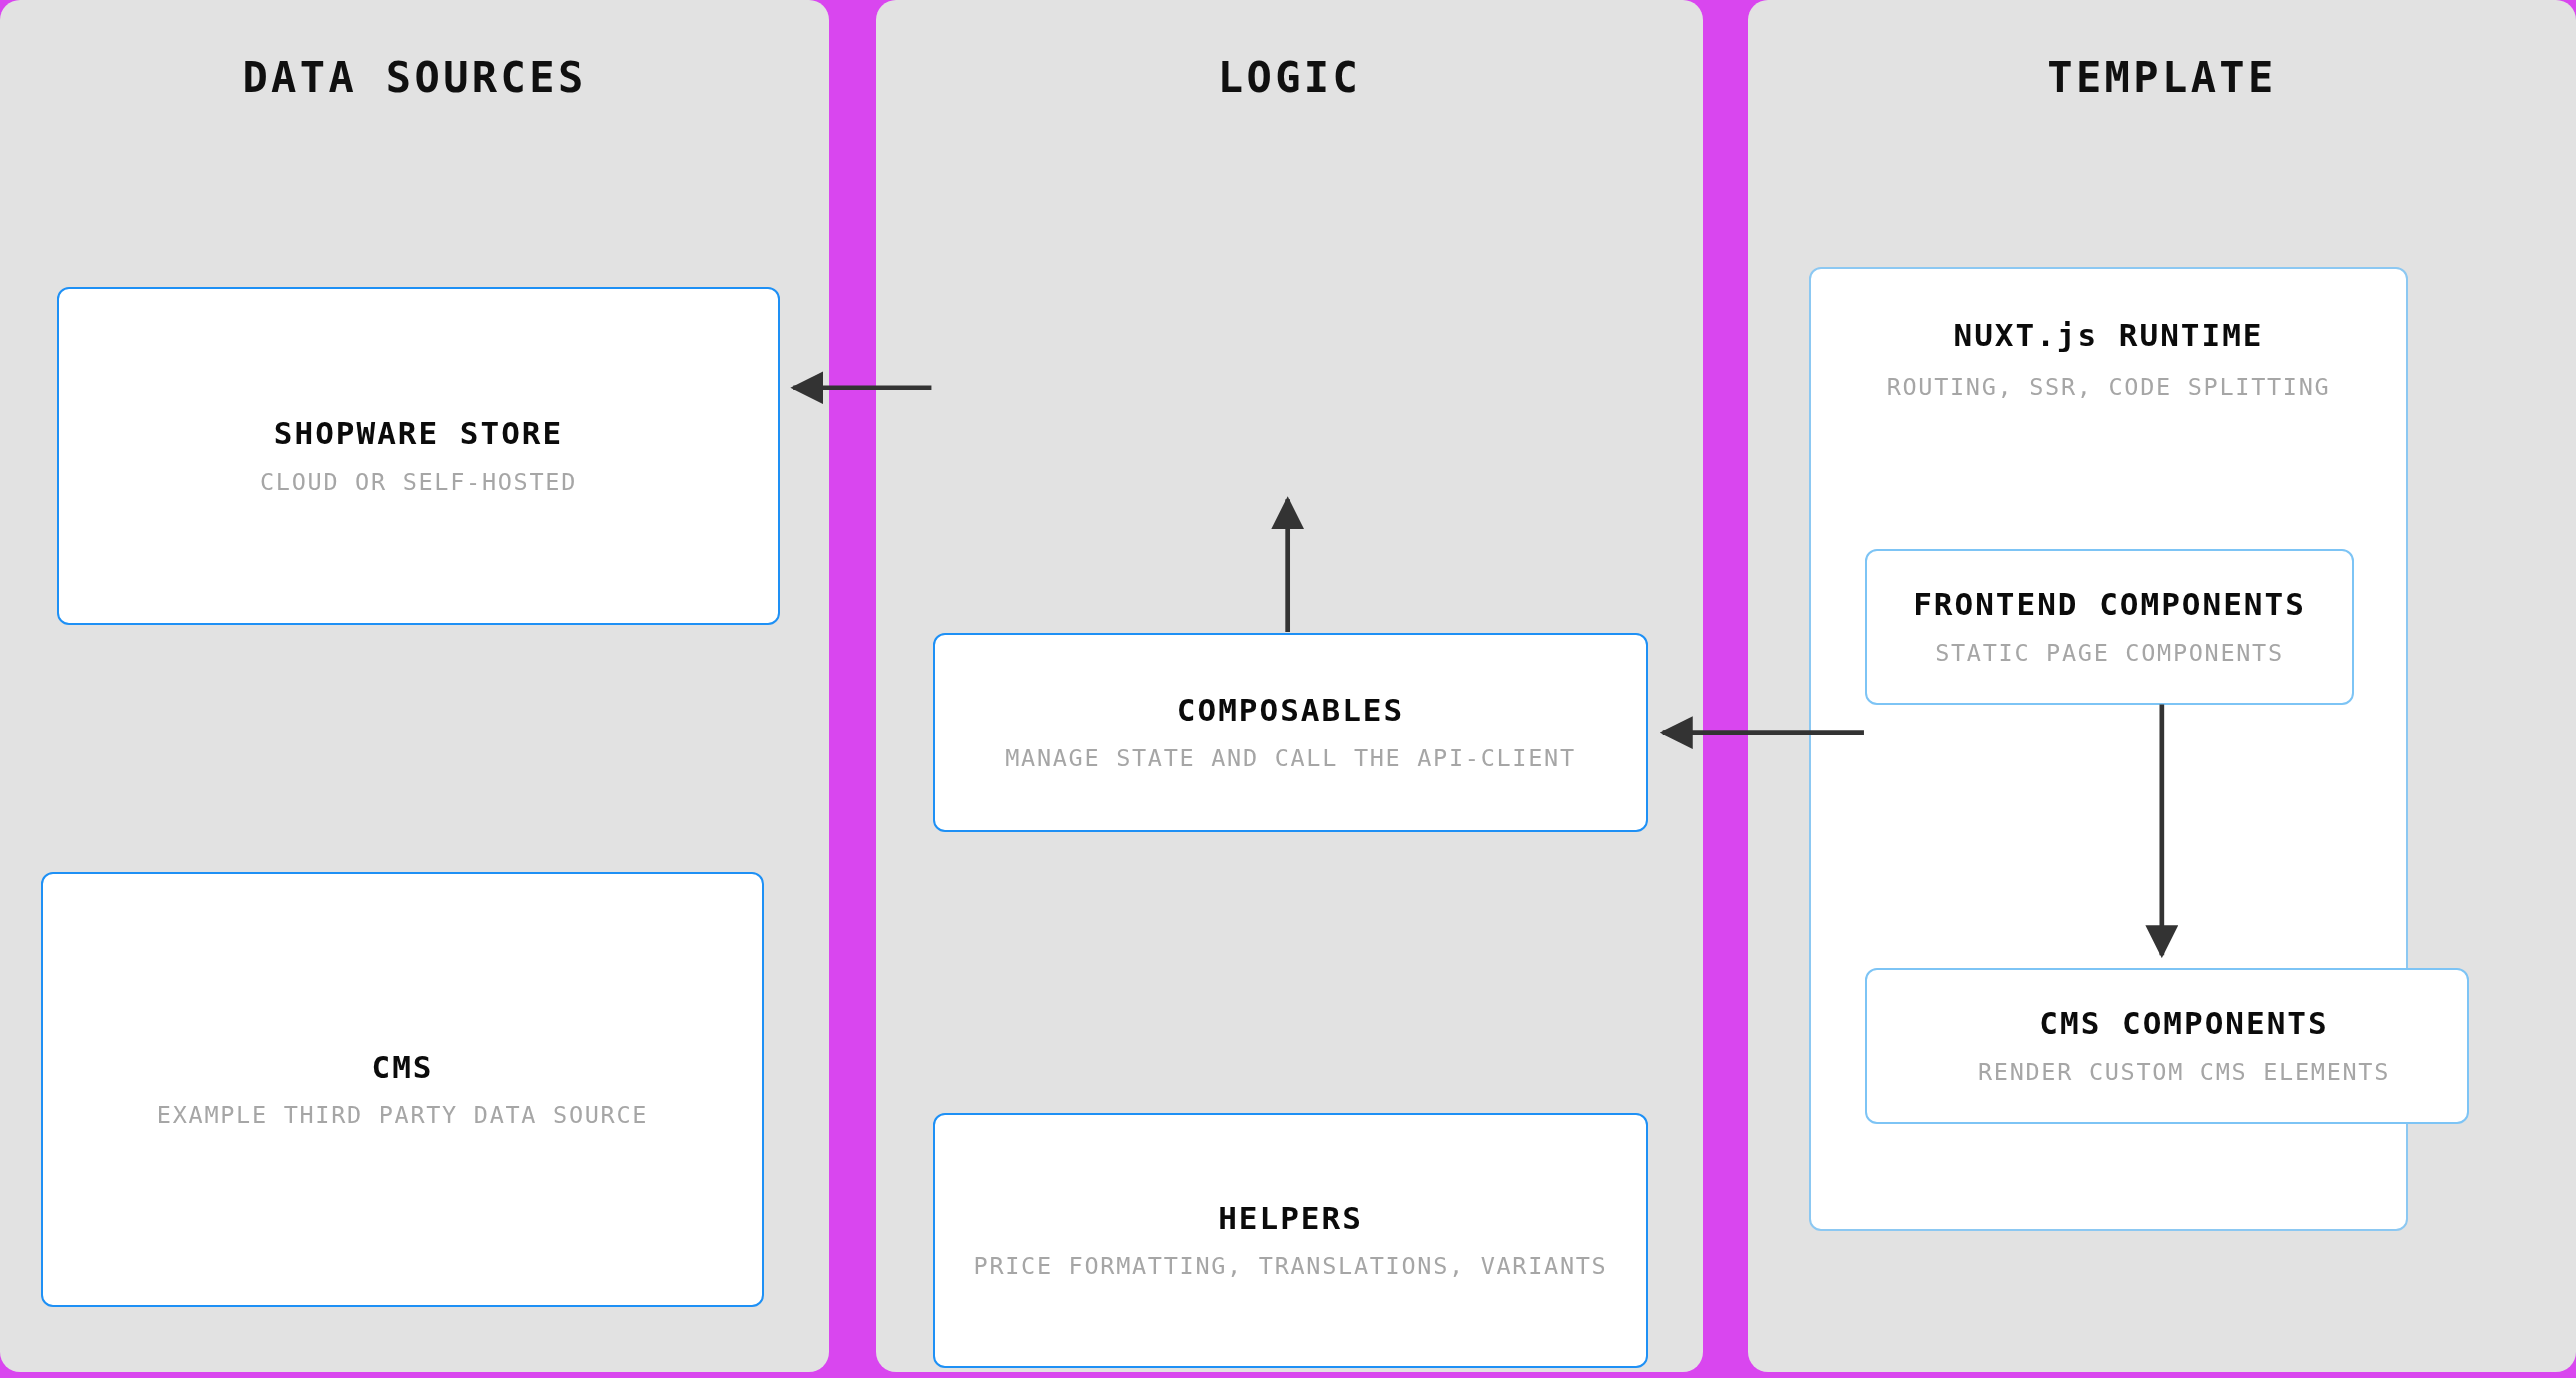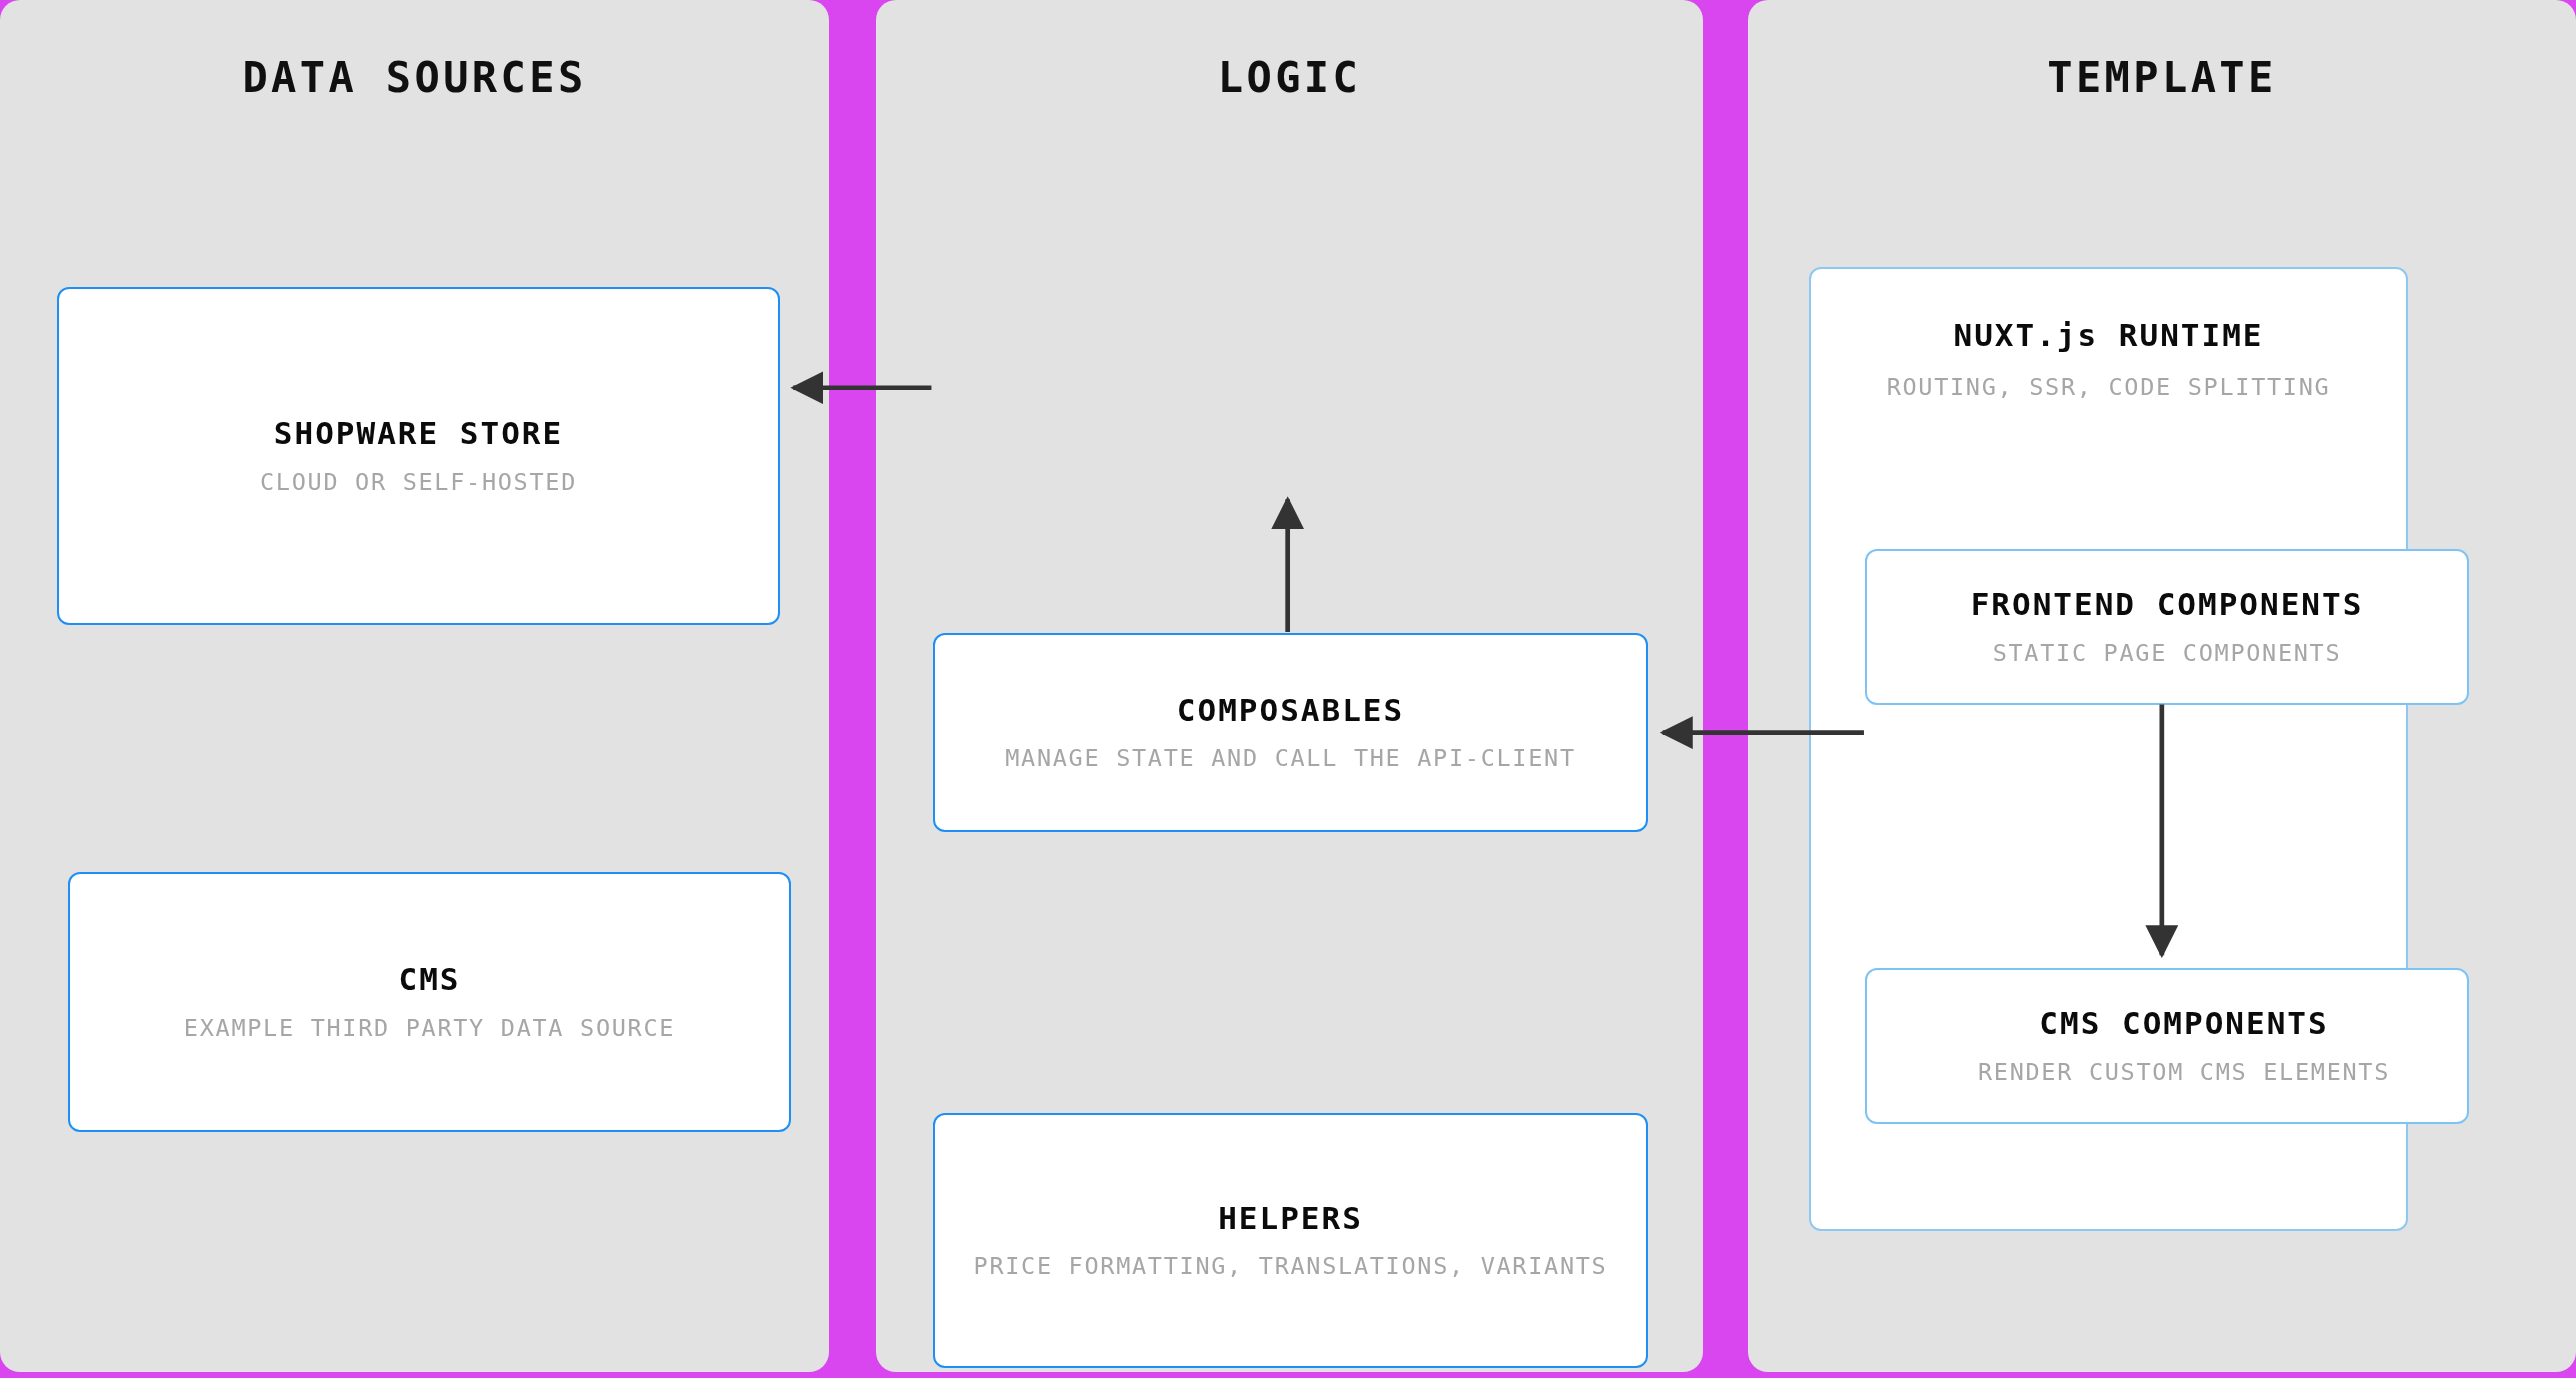--- a/index.html
+++ b/index.html
@@ -95,31 +95,31 @@
     position: absolute;
     left: 0;
     top: 50px;
     width: 100%;
     text-align: center;
   }
   .container-head .node-sub { margin-top: 23px; }
 
   
   #node-shopware-store { left: 57px;  top: 287px;  width: 723px; height: 338px; }
-  #node-cms            { left: 68px;  top: 872px; width: 723px; height: 260px; align-items: center; }
+  #node-cms            { left: 41px;  top: 872px; width: 723px; height: 435px; align-items: center; }
 
   
   #node-api-client   { left: 933px; top: 287px;  width: 715px; height: 199px; }
   #node-composables  { left: 933px; top: 633px;  width: 715px; height: 199px; align-items: center; }
   #node-cms-base     { left: 933px; top: 867px; width: 715px; height: 199px; }
   #node-helpers      { left: 933px; top: 1113px; width: 715px; height: 255px; }
 
   
   #node-nuxt-runtime        { left: 1809px; top: 267px;  width: 599px; height: 964px; }
-  #node-frontend-components { left: 1865px; top: 549px;  width: 604px;  height: 156px; }
+  #node-frontend-components { left: 1865px; top: 549px;  width: 489px;  height: 156px; }
   #node-cms-components      { left: 1865px; top: 968px; width: 604px;  height: 156px; padding-left: 34px; }
 
   
   .arrow-svg {
     position: absolute;
     left: 0;
     top: 0;
     width: 2576px;
     height: 1378px;
     pointer-events: none;

